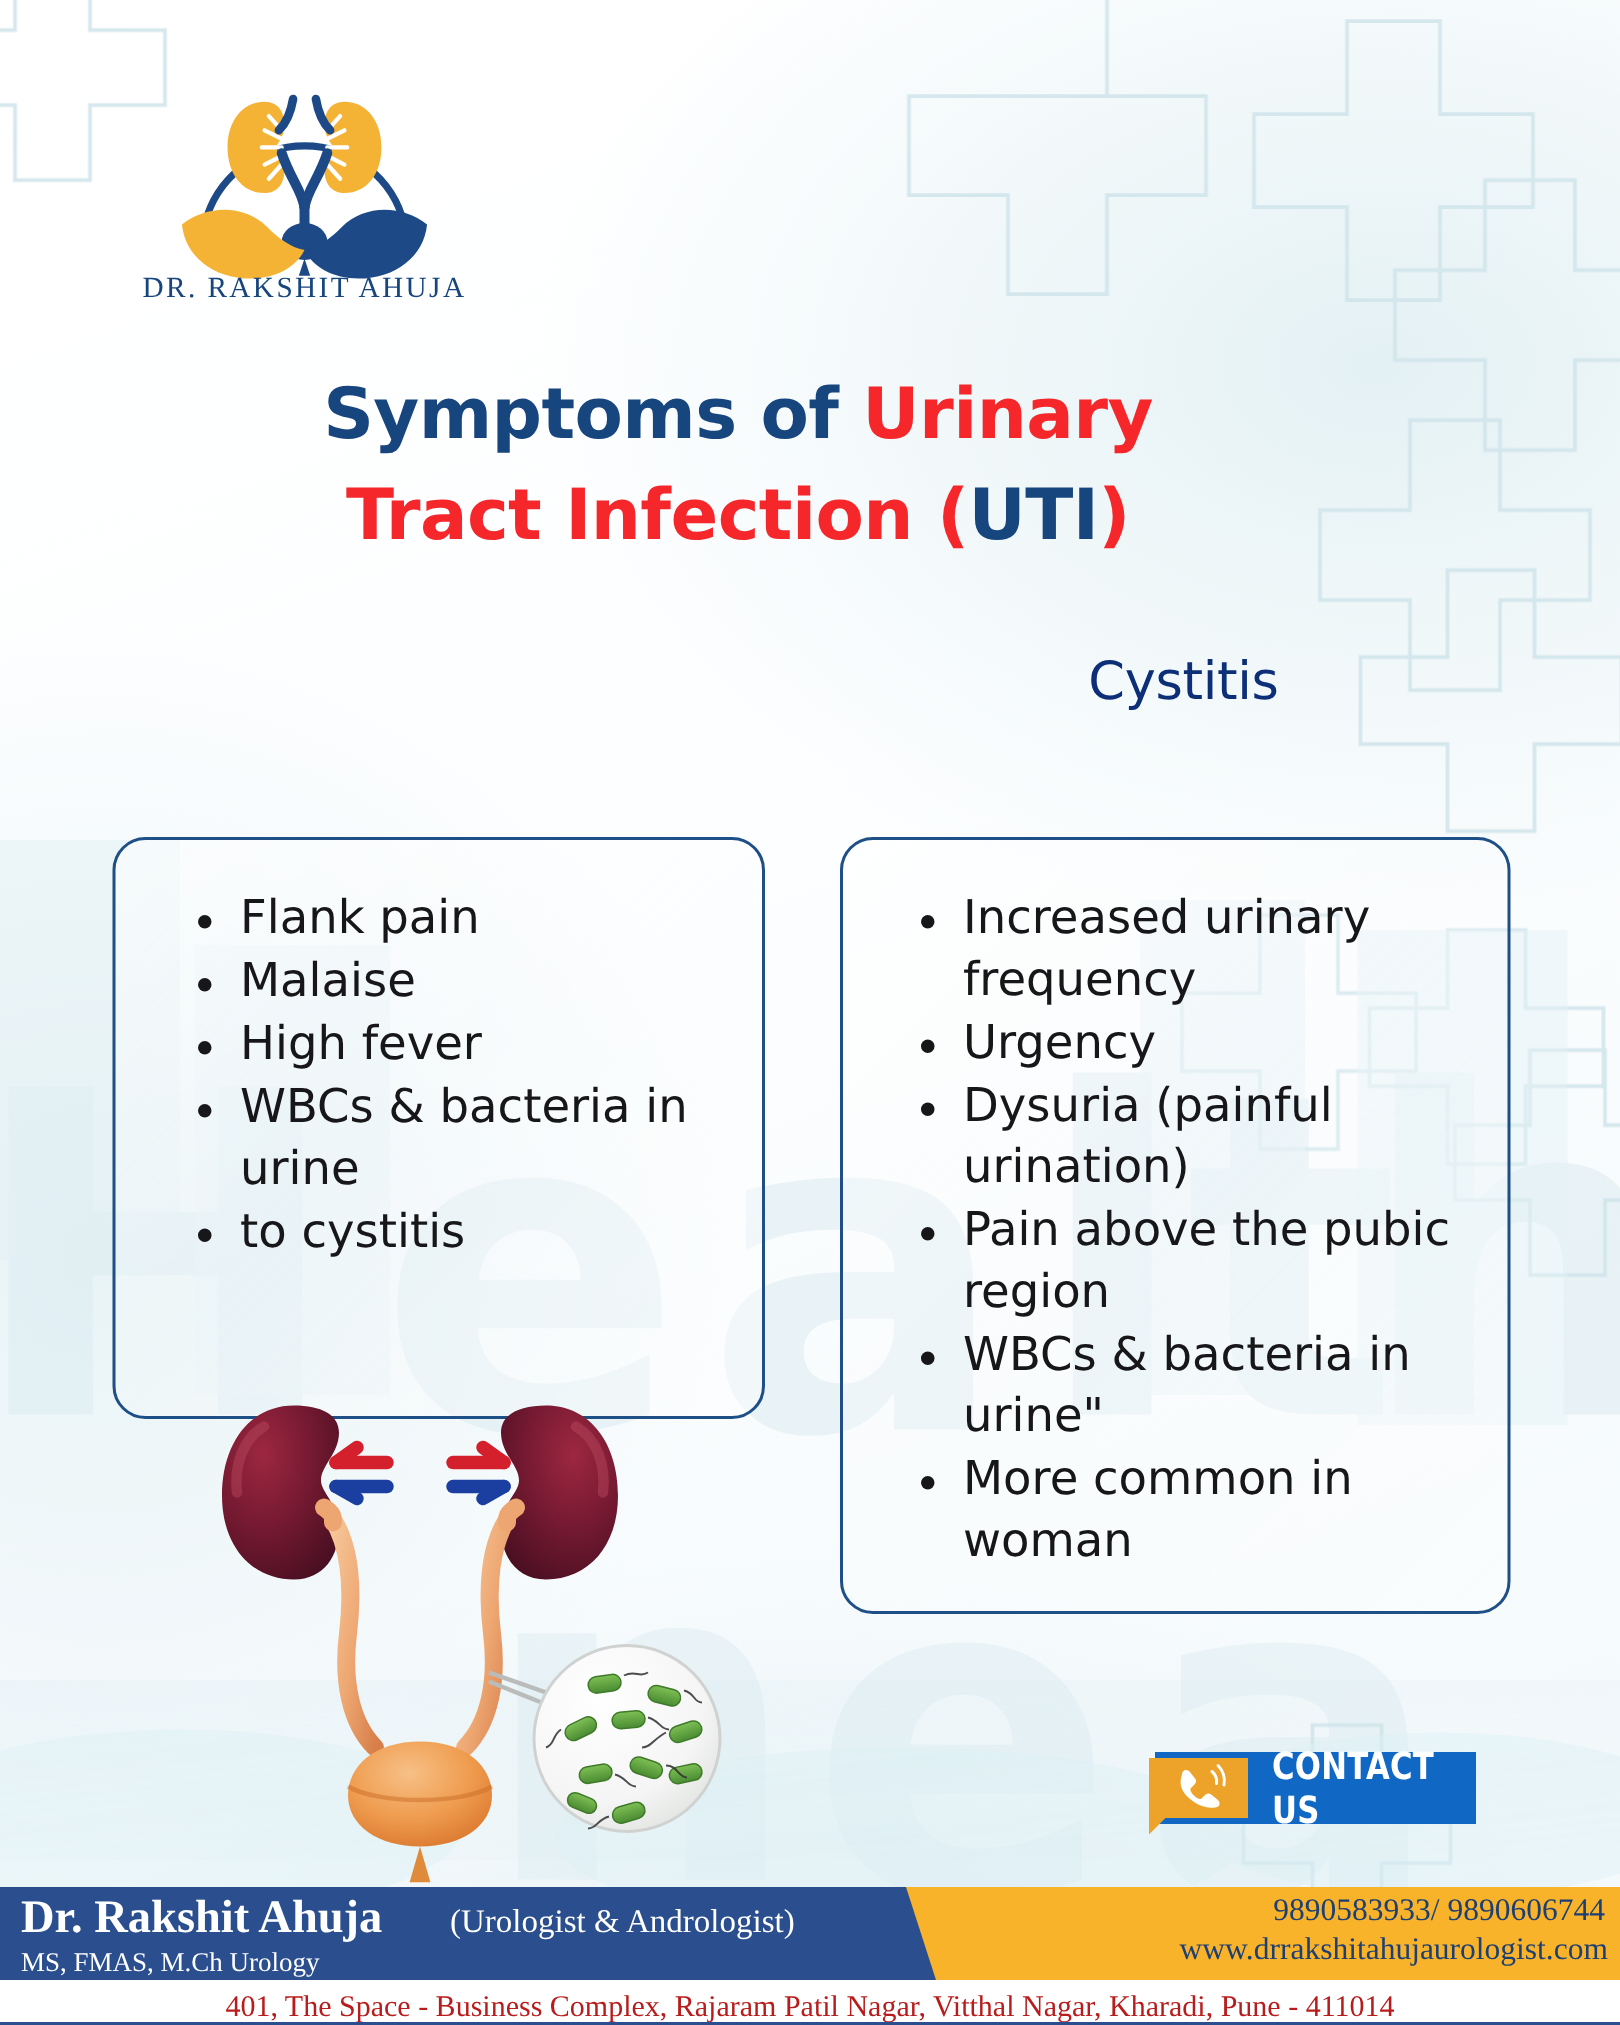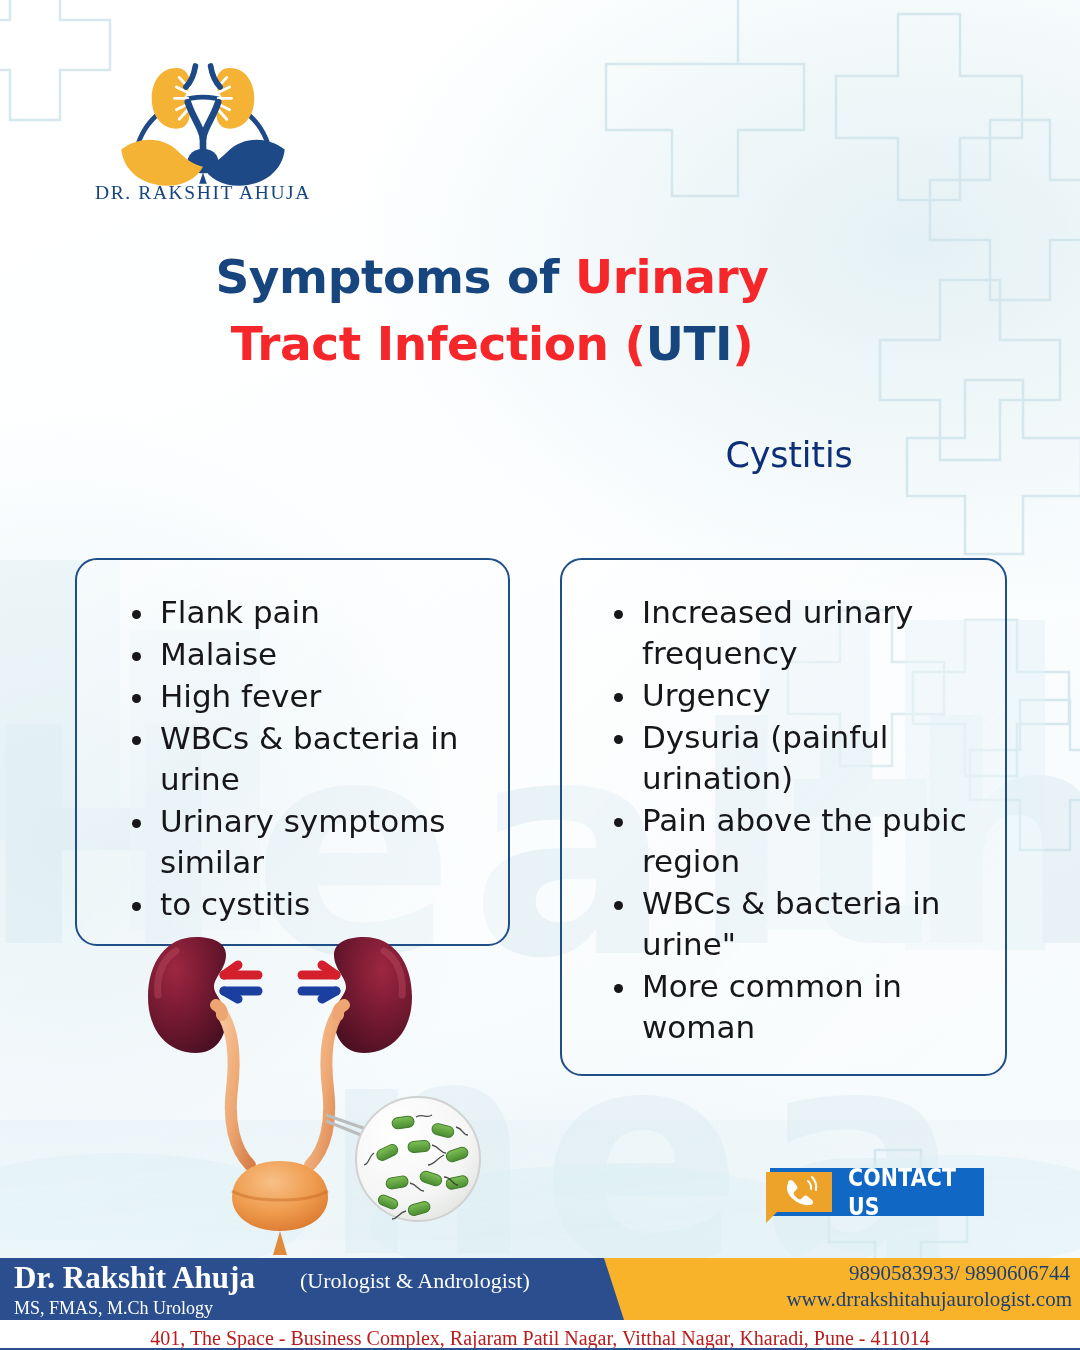--- a/index.html
+++ b/index.html
@@ -224,21 +224,20 @@
   </div>
 
   <div class="card" id="card-left"></div>
   <div class="card" id="card-right"></div>
 
   <ul class="sym-list" id="list-left">
       <li>Flank pain</li>
       <li>Malaise</li>
       <li>High fever</li>
       <li>WBCs &amp; bacteria in urine</li>
-      <li>Urinary symptoms similar</li>
       <li>to cystitis</li>
     </ul>
   <ul class="sym-list" id="list-right">
       <li>Increased urinary frequency</li>
       <li>Urgency</li>
       <li>Dysuria (painful urination)</li>
       <li>Pain above the pubic region</li>
       <li>WBCs &amp; bacteria in urine"</li>
       <li>More common in woman</li>
     </ul>

